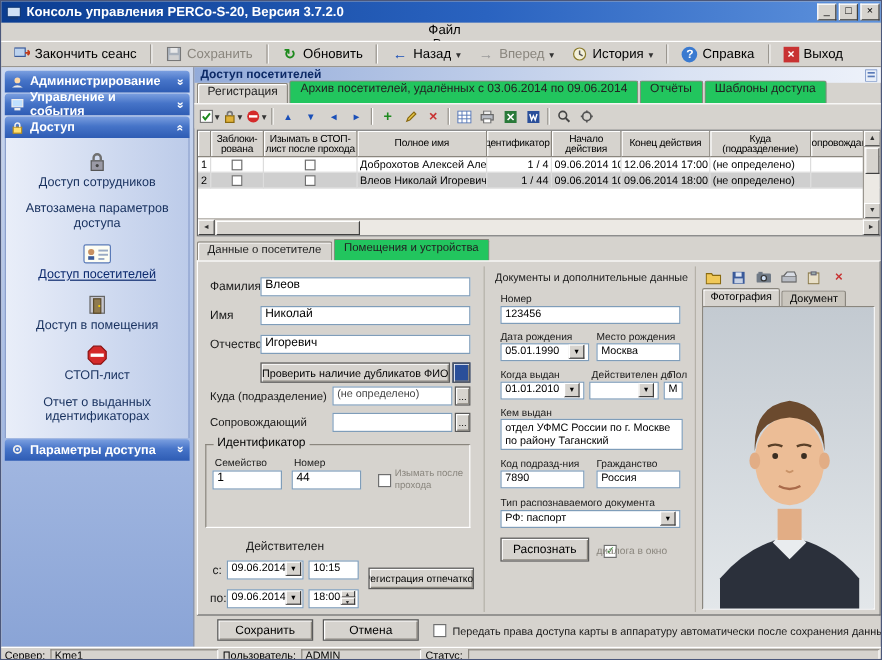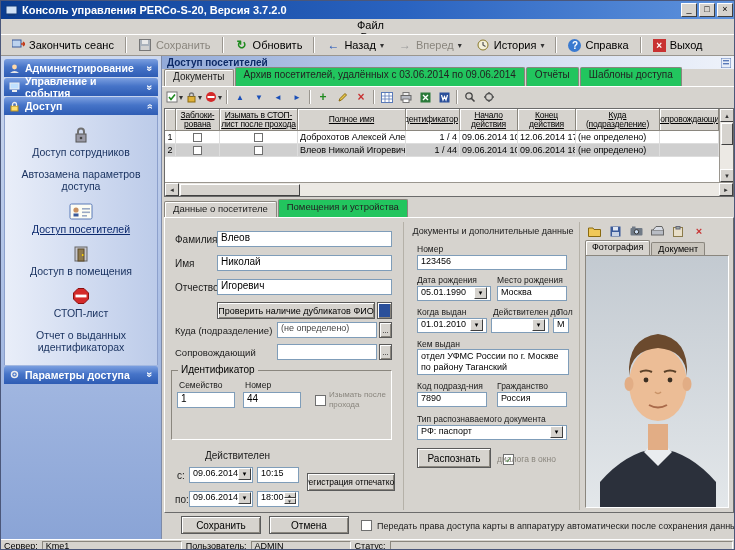--- a/index.html
+++ b/index.html
@@ -59,26 +59,26 @@
     border-top:1px solid #fff; display:flex; align-items:center; padding-left:3px; gap:1px; }
   .gbtn { height:18px; min-width:18px; display:flex; align-items:center; justify-content:center; gap:1px; padding:0 1px; }
   .gsep { width:2px; height:14px; border-left:1px solid #9a968f; border-right:1px solid #fff; margin:0 2px; }
 
   
   .table { position:absolute; left:163px; top:107px; width:570px; height:89px; background:#fff;
     border:1px solid #6b6b6b; overflow:hidden; }
   .trow { display:flex; }
   .hcell { background:#d6d3ce; border-right:1px solid #8a867e; border-bottom:1px solid #8a867e;
     box-shadow:inset 1px 1px 0 #fff; font-size:8.5px; letter-spacing:-0.2px; display:flex; align-items:center; justify-content:center;
-    text-align:center; height:22px; line-height:1.05; white-space:pre-line; overflow:hidden; padding:0 1px; flex:none;text-decoration:underline; }
+    text-align:center; height:22px; line-height:1.05; white-space:pre-line; overflow:hidden; padding:0 1px; flex:none; }
   .dcell { height:13px; border-right:1px solid #ddd; border-bottom:1px solid #ddd; font-size:9px; display:flex;
     align-items:center; padding:0 2px; overflow:hidden; white-space:nowrap; flex:none; }
   .trow.selected .dcell { background:#cfcfcf; }
   .c0{width:11px; justify-content:center;} .c1{width:44px; justify-content:center;} .c2{width:78px; justify-content:center;}
-  .c3{width:108px;} .c4{width:54px; justify-content:flex-end;} .c5{width:58px;} .c6{width:58px;} .c7{width:84px;} .c8{width:59px;}
+  .c3{width:108px;} .c4{width:54px; justify-content:flex-end;} .c5{width:58px;} .c6{width:74px;} .c7{width:84px;} .c8{width:59px;}
   .vscroll { position:absolute; right:0; top:0; width:14px; height:73px; background:#ece9e4; border-left:1px solid #9a968f; }
   .hscroll { position:absolute; left:0; bottom:0; width:568px; height:14px; background:#ece9e4; border-top:1px solid #9a968f; display:flex; align-items:center; }
   .sbtn { width:14px; height:13px; background:#d6d3ce; border:1px solid; border-color:#fff #404040 #404040 #fff;
     font-size:6px; display:flex; align-items:center; justify-content:center; color:#333; }
   .sthumb { background:#d6d3ce; border:1px solid; border-color:#fff #404040 #404040 #fff; }
 
   
   .vtabs { position:absolute; left:163px; top:200px; height:17px; display:flex; align-items:flex-end; }
   .panel { position:absolute; left:163px; top:216px; width:570px; height:296px; background:#d6d3ce;
     border:1px solid; border-color:#fff #6b6b6b #6b6b6b #fff; }
@@ -304,21 +304,21 @@
           <svg width="10" height="10" viewBox="0 0 10 10">
             <rect x="0" y="0" width="10" height="10" fill="#e8eef8" stroke="#5a7ab8"></rect>
             <rect x="2" y="2" width="6" height="1.4" fill="#5a7ab8"></rect>
             <rect x="2" y="5" width="6" height="1.4" fill="#5a7ab8"></rect>
           </svg>
         </span>
     </span>
   </div>
 
   <div class="tabsrow">
-    <span class="tab active">Документы</span>
+    <span class="tab active">Регистрация</span>
     <span class="tab">Архив посетителей, удалённых с 03.06.2014 по 09.06.2014</span>
     <span class="tab">Отчёты</span>
     <span class="tab">Шаблоны доступа</span>
   </div>
 
   <div class="gridbar">
     <span class="gbtn">
         <svg width="12" height="12" viewBox="0 0 12 12">
           <rect x="1" y="1" width="10" height="10" fill="#fff" stroke="#777"></rect>
           <path d="M3 6 L5 8.5 L9 3.5" stroke="#1f8a1f" stroke-width="1.6" fill="none"></path>

